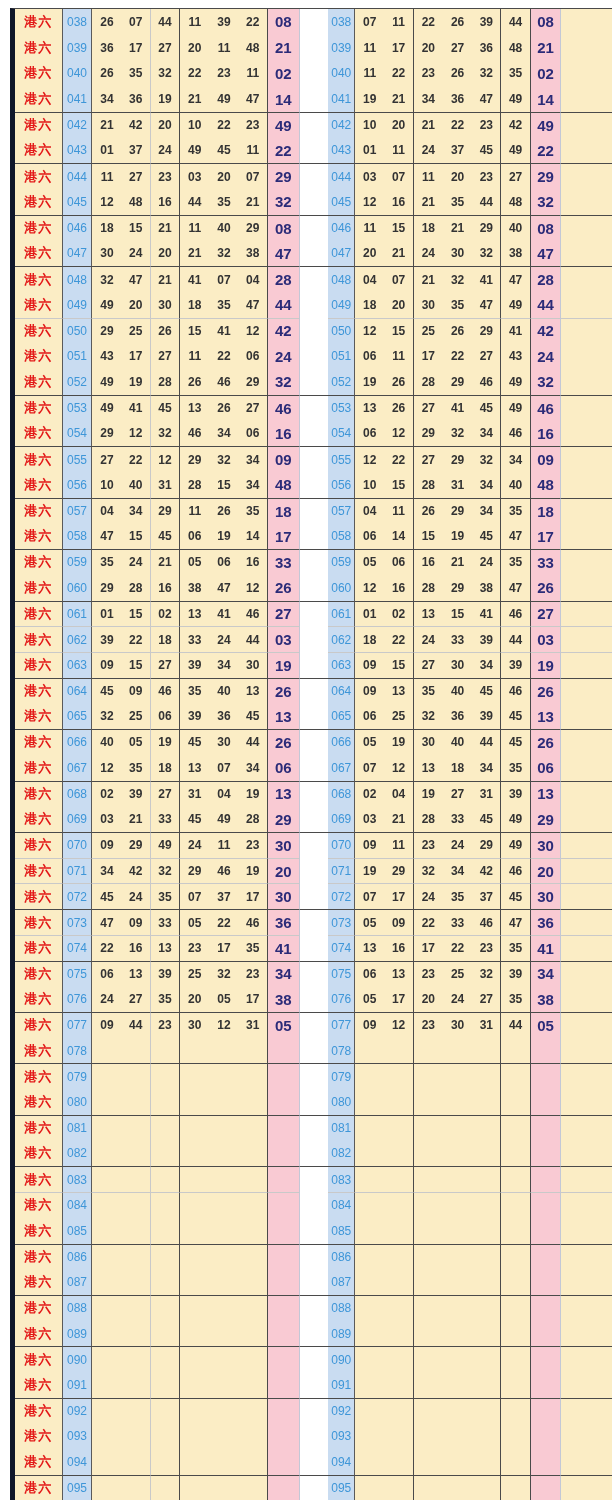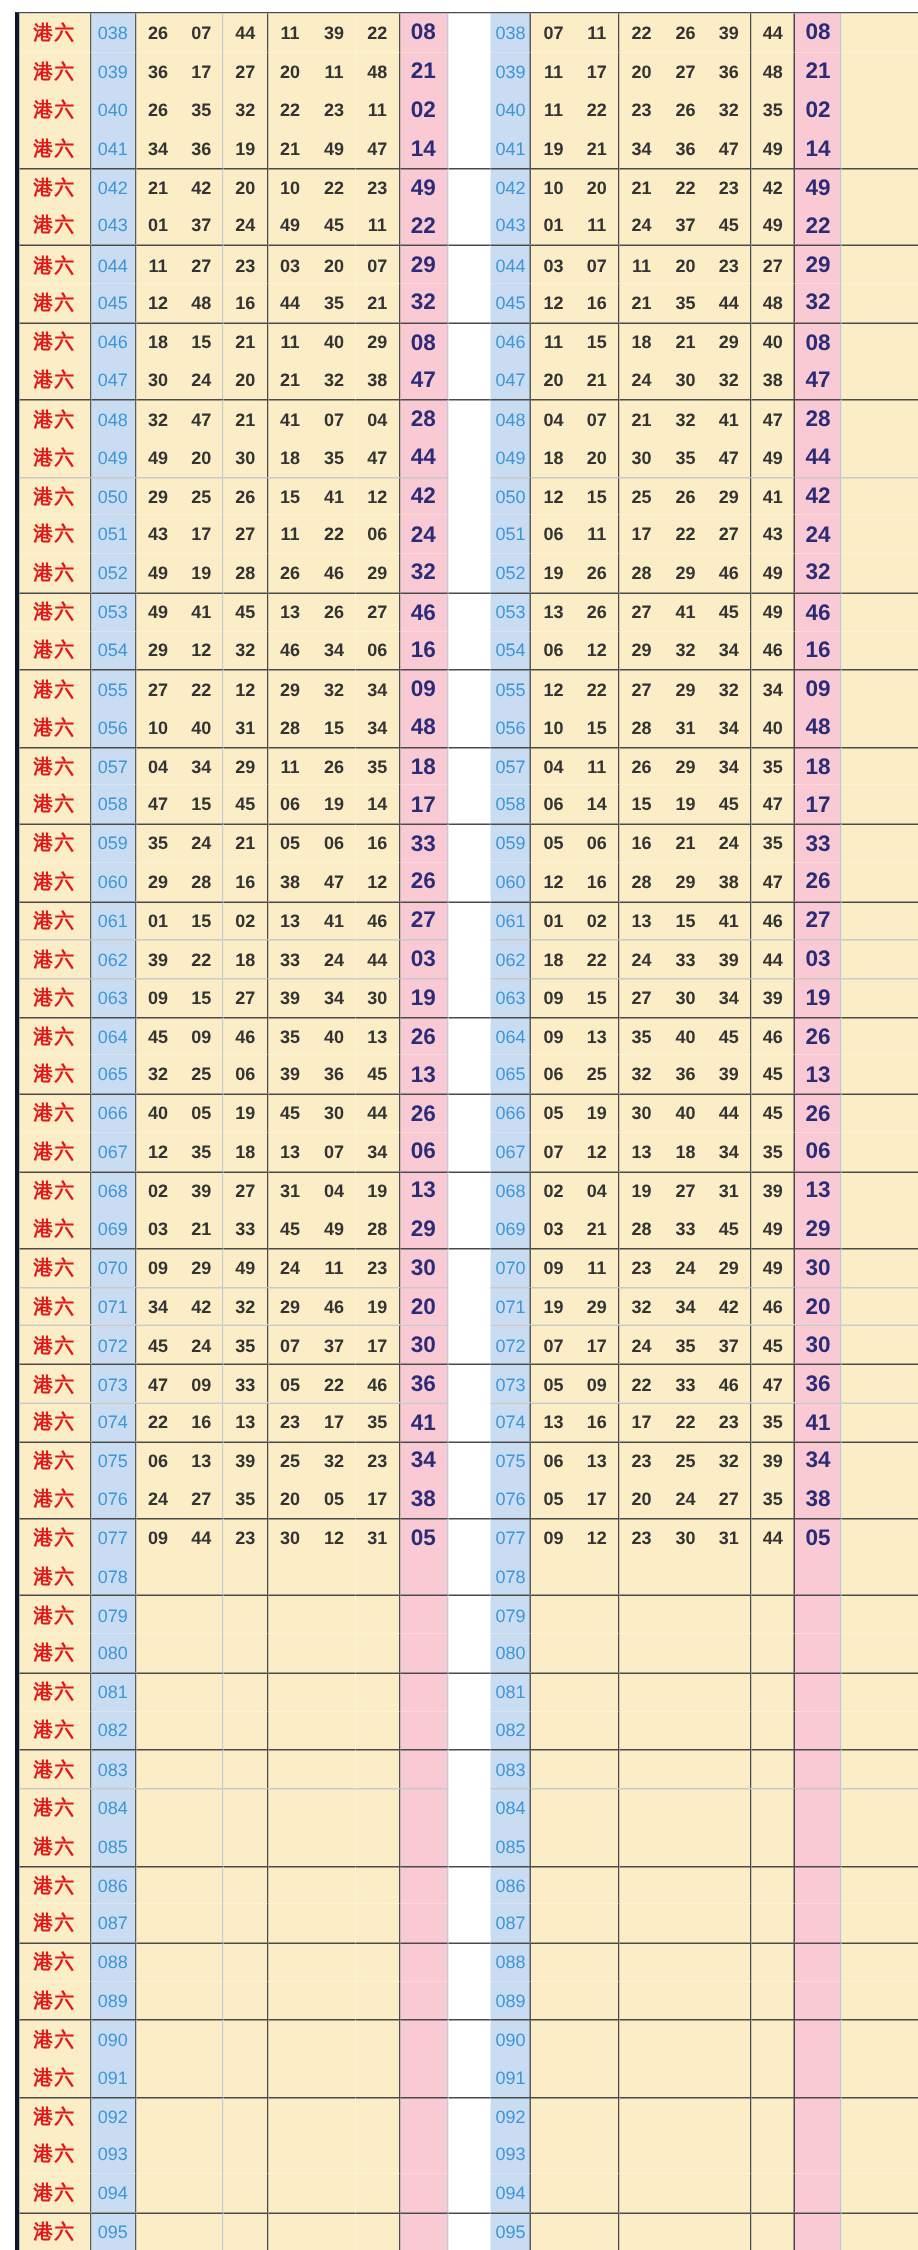--- a/index.html
+++ b/index.html
@@ -1,19 +1,19 @@
 <!DOCTYPE html>
 <html style="--cream: #FBEDC5; --blue: #C9DCF1; --pink: #F9CAD3; --red: #E31717; --bluetext: #3E96D8; --navy: #2B2B78;"><head>
 <meta charset="utf-8">
 <style>
   html,body{margin:0;padding:0;background:#ffffff;}
   body{width:612px;height:1500px;position:relative;overflow:hidden;
        font-family:"Liberation Sans","DejaVu Sans",sans-serif;}
   #grid{position:absolute;left:10px;top:8px;width:602px;
-        border-top:1px solid #4a4a4a;border-left:3px solid #0f172a;box-sizing:border-box;}
+        border-top:1px solid #4a4a4a;border-left:5px solid #0f172a;box-sizing:border-box;}
   .row{display:flex;height:25.724px;box-sizing:border-box;}
   .c{box-sizing:border-box;height:100%;display:flex;align-items:center;justify-content:center;
      overflow:hidden;white-space:nowrap;}
   
   .label   {width:48px;background:var(--cream);border-right:1px solid #5a5a5a;
             color:var(--red);font-weight:bold;font-size:13px;letter-spacing:1px;}
   .issue   {width:30px;background:var(--blue);border-right:1px solid #5a5a5a;
             color:var(--bluetext);font-size:12px;}
   .issue2  {width:27px;}
   .num     {width:29.5px;background:var(--cream);color:#333333;font-weight:bold;font-size:12px;}

